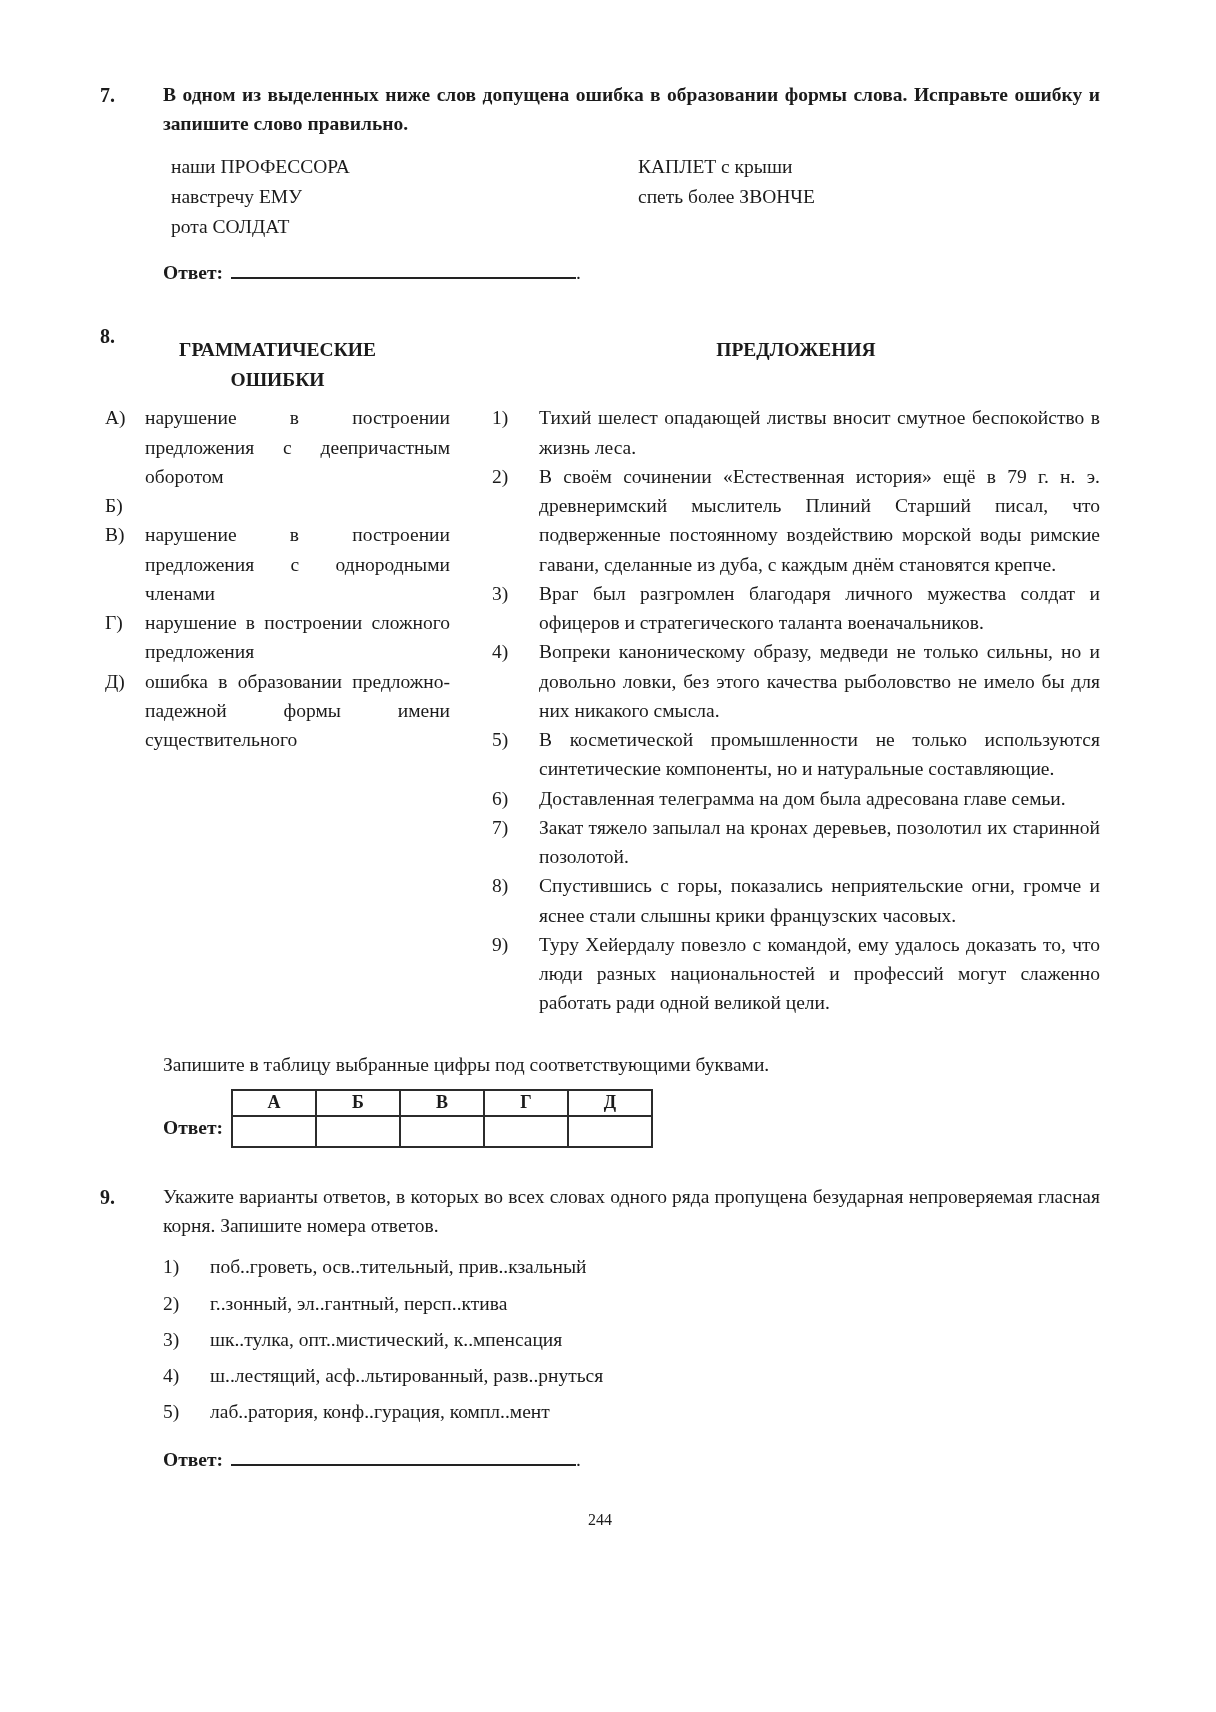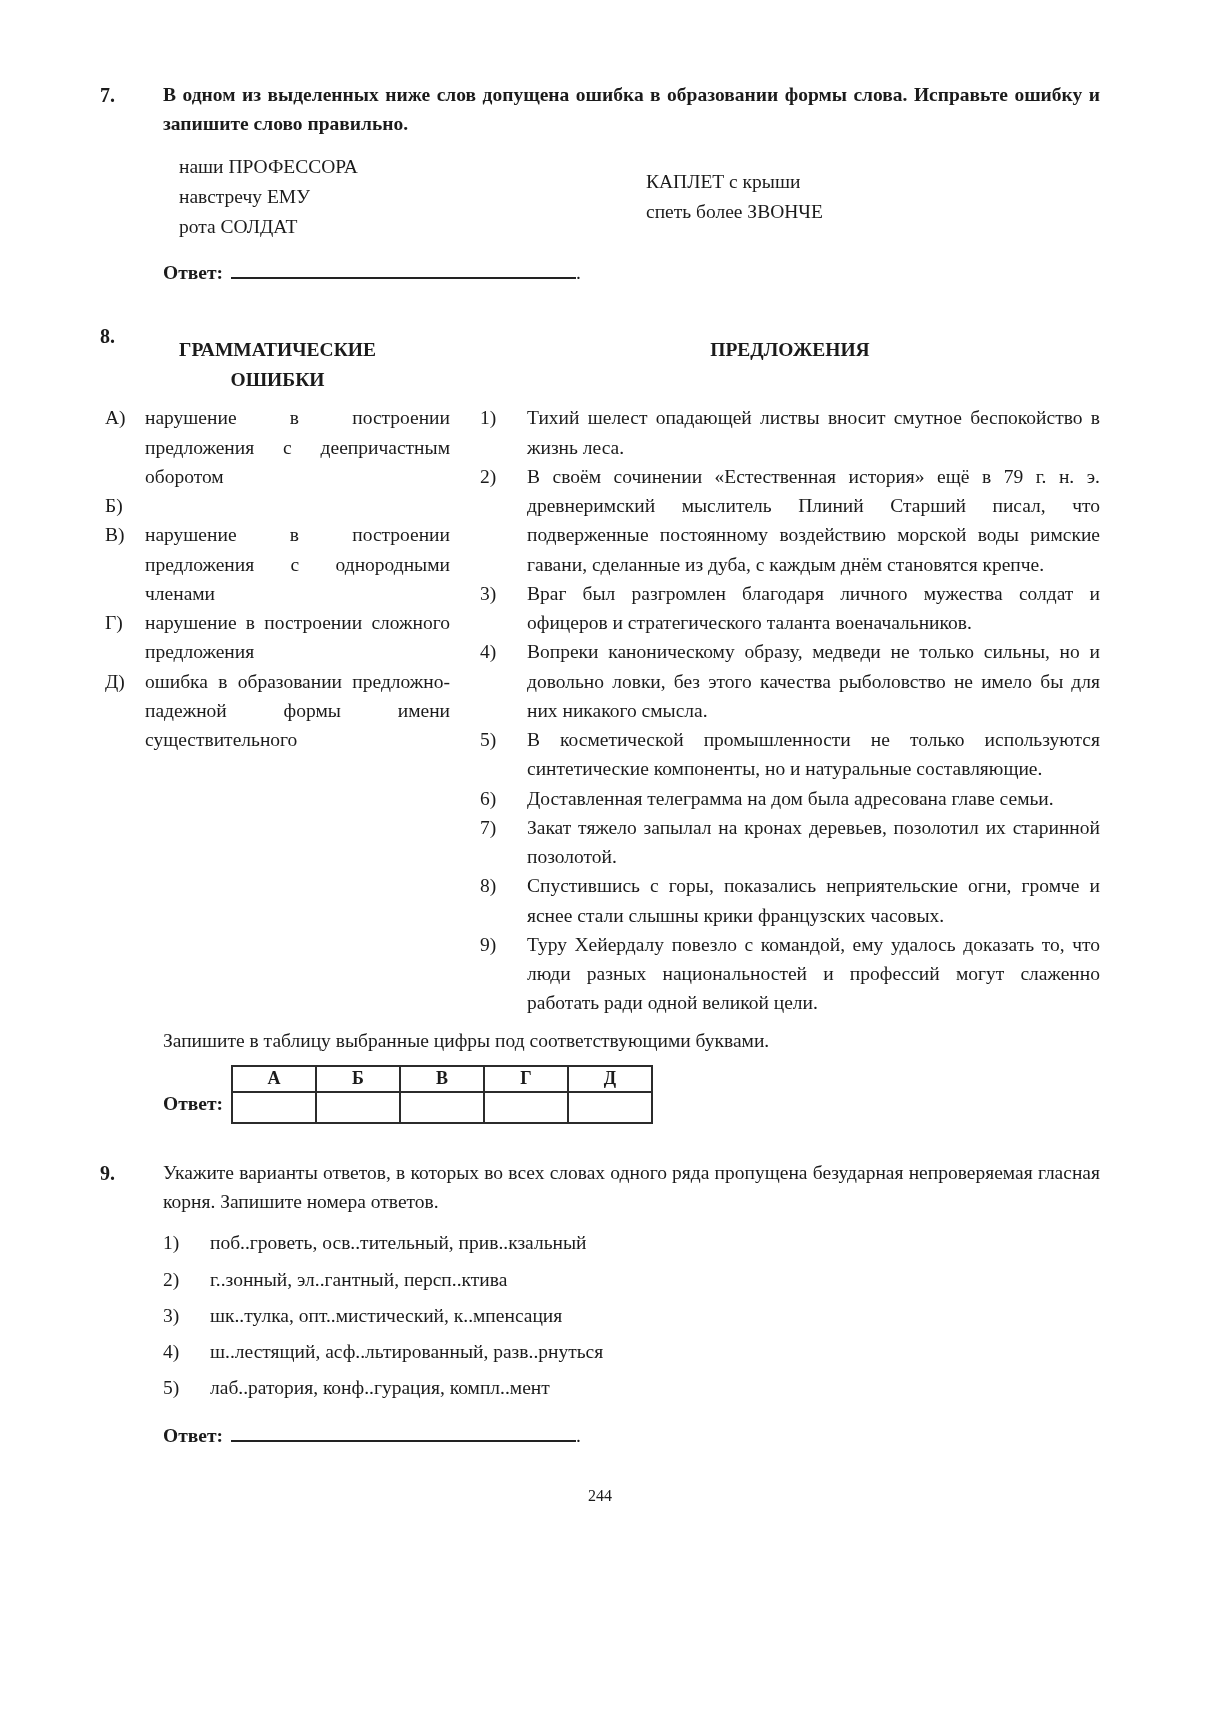--- a/index.html
+++ b/index.html
@@ -25,59 +25,59 @@
   .q-num {
     width: 63px;
     flex-shrink: 0;
     font-weight: bold;
     font-size: 20px;
   }
   .q-body { flex: 1; min-width: 0; }
   .prompt { text-align: justify; }
 
   
-  .words { display: flex; margin: 13px 0 16px 16px; align-items: center; }
+  .words { display: flex; margin: 13px 0 16px 8px; }
   .words-col:first-child { width: 467px; flex-shrink: 0; }
   .word { line-height: 1.55; }
 
   .answer-line { margin-top: 10px; white-space: nowrap; }
   .blank {
     display: inline-block;
     width: 345px;
     height: 15px;
     border-bottom: 2px solid #222;
     margin-left: 8px;
     vertical-align: baseline;
   }
 
   
   .match {
     display: flex;
-    gap: 30px;
+    gap: 42px;
     margin-left: -58px;
     margin-top: 14px;
     justify-content: center;
   }
   .match-left  { width: 345px; flex-shrink: 0; }
   .match-right { flex: 1; min-width: 0; }
   .col-header {
     font-weight: bold;
     text-align: center;
     height: 68px;
   }
   .col-header .hdr-inner {
     display: inline-block;
     max-width: 240px;
   }
   .match-item { display: flex; }
   .match-left .mi-label  { width: 40px; flex-shrink: 0; }
   .match-right .mi-label { width: 47px; flex-shrink: 0; }
   .mi-text { flex: 1; text-align: justify; min-width: 0; }
 
-  .table-instruction { margin-top: 8px; }
+  .table-instruction { margin-top: 32px; }
 
   .answer-table-row {
     display: flex;
     align-items: flex-end;
     margin-top: 10px;
   }
   .answer-table-label {
     margin-right: 8px;
     margin-bottom: 6px;
   }

